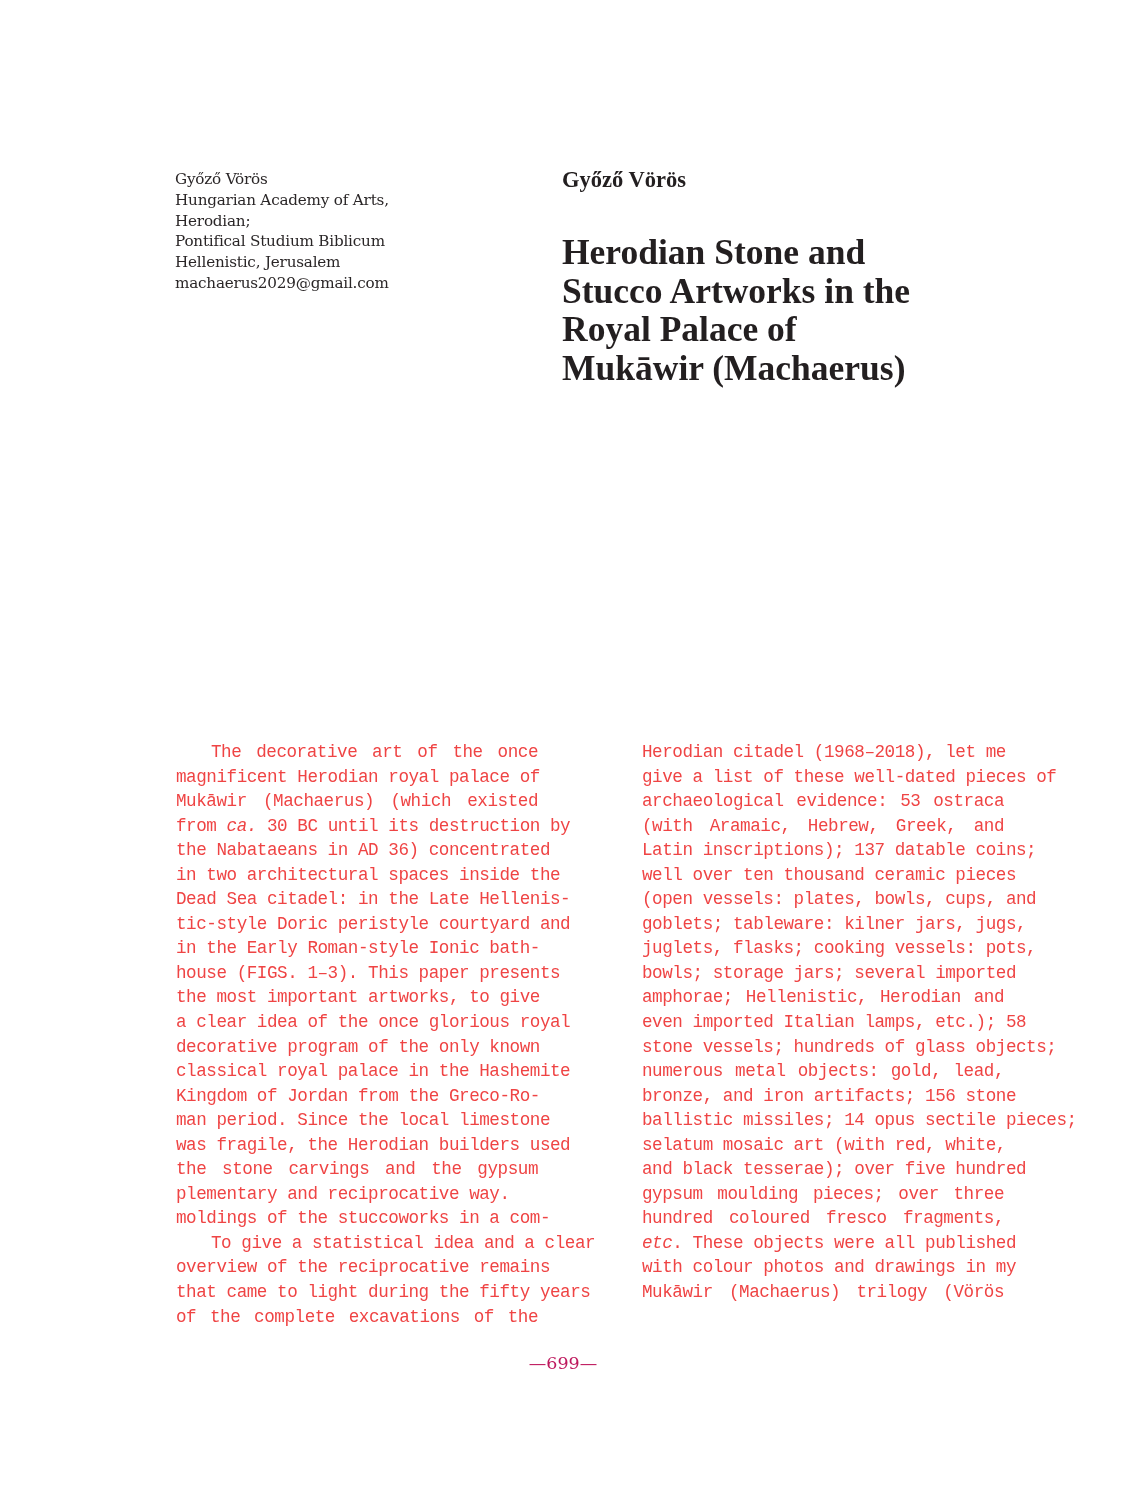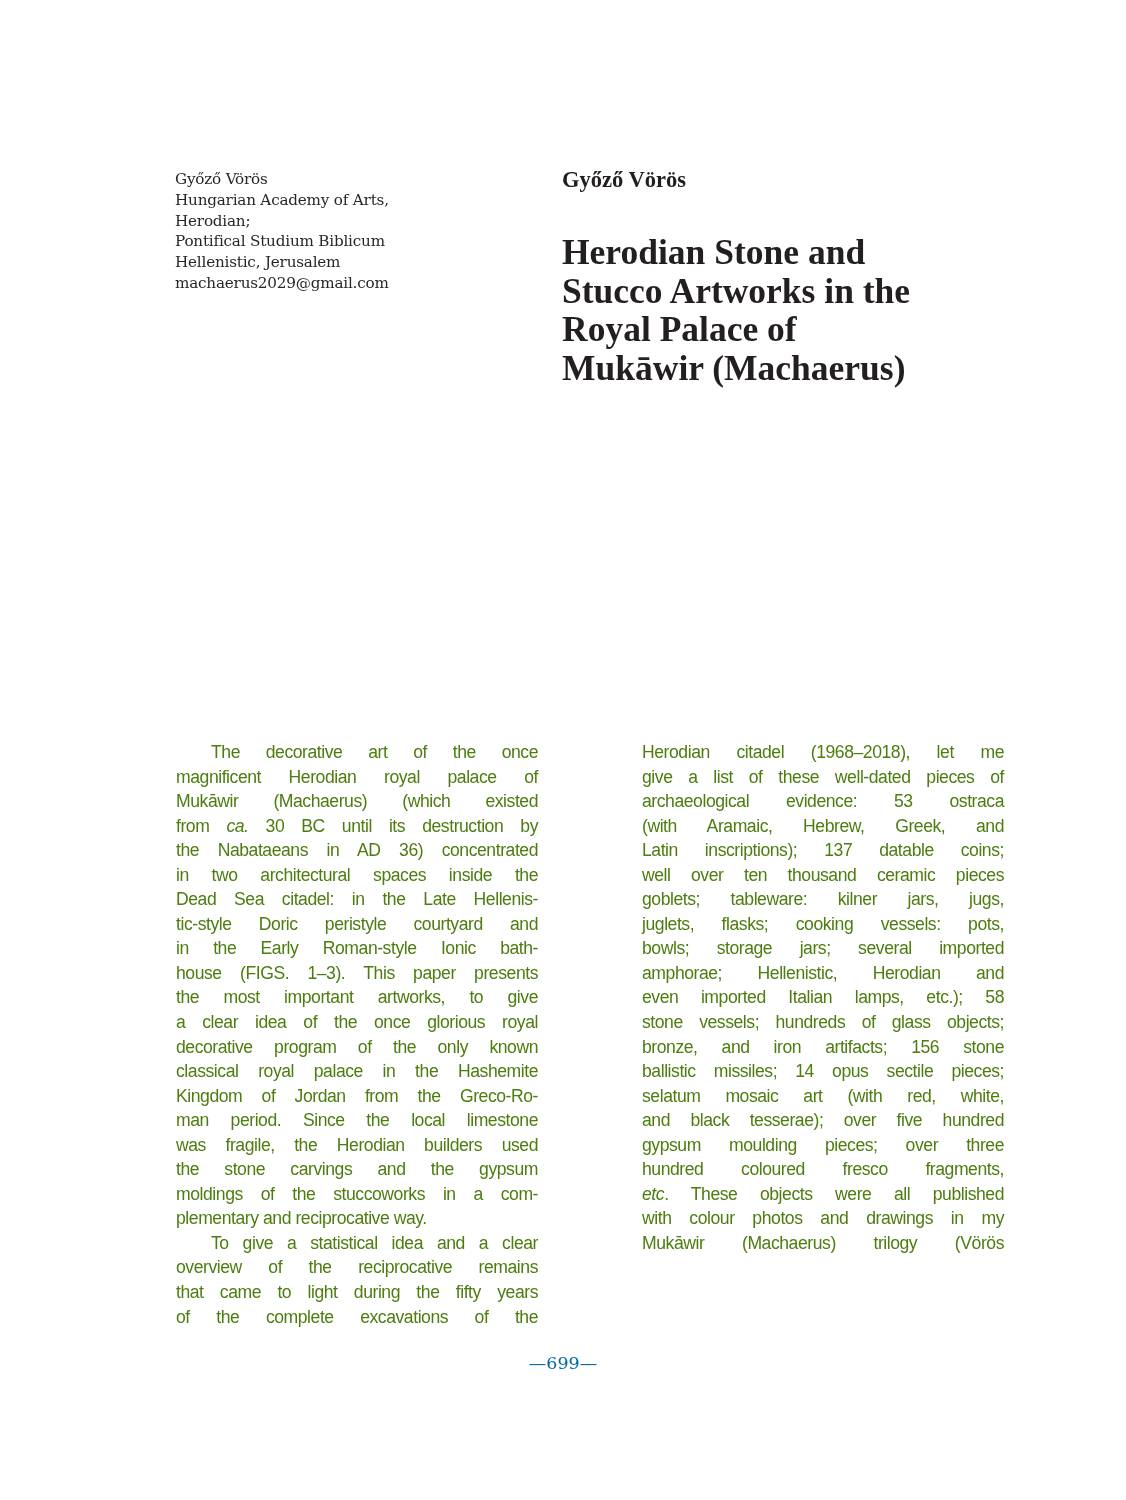--- a/index.html
+++ b/index.html
@@ -13,32 +13,32 @@
     position: absolute; left: 562px; top: 167px;
     font-family: "Liberation Serif", serif; font-weight: bold; font-size: 22.5px; color: #231f20;
   }
   .title {
     position: absolute; left: 562px; top: 233px; width: 420px;
     font-family: "Liberation Serif", serif; font-weight: bold; font-size: 35.5px; line-height: 38.5px; color: #231f20;
   }
   .title div { white-space: nowrap; font-family: Liberation Serif, serif; }
   .col {
     position: absolute; top: 740px; width: 362px;
-    font-family: Liberation Sans, sans-serif; font-size: 17.6px; line-height: 24.55px; color: #4d7c0f;
+    font-family: Liberation Mono, monospace; font-size: 17.6px; line-height: 24.55px; color: #ef4444;
     letter-spacing: -0.45px;
   }
   .col.left { left: 176px; }
   .col.right { left: 594px; margin-left: 48px; }
   .line { display: block; height: 24.55px; white-space: nowrap; text-align: justify; text-align-last: justify; overflow: visible; }
   .line.last { text-align-last: left; }
   .line.indent { padding-left: 35px; }
   .line i { font-style: italic; }
   .pagenum {
     position: absolute; left: 0; width: 1126px; top: 1353px; text-align: center;
-    font-family: "DejaVu Serif", serif; font-size: 17.5px; color: #0369a1;
+    font-family: "DejaVu Serif", serif; font-size: 17.5px; color: #be185d;
   }
 </style>
 </head>
 <body>
 
 <div class="affil">
   <div>Győző Vörös</div>
   <div>Hungarian Academy of Arts,</div>
   <div>Herodian;</div>
   <div>Pontifical Studium Biblicum</div>
@@ -67,40 +67,42 @@
     <span class="line">in the Early Roman-style Ionic bath-</span>
     <span class="line">house (FIGS. 1–3). This paper presents</span>
     <span class="line">the most important artworks, to give</span>
     <span class="line">a clear idea of the once glorious royal</span>
     <span class="line">decorative program of the only known</span>
     <span class="line">classical royal palace in the Hashemite</span>
     <span class="line">Kingdom of Jordan from the Greco-Ro-</span>
     <span class="line">man period. Since the local limestone</span>
     <span class="line">was fragile, the Herodian builders used</span>
     <span class="line">the stone carvings and the gypsum</span>
+    <span class="line last">plementary and reciprocative way.</span>
     <span class="line">moldings of the stuccoworks in a com-</span>
-    <span class="line last">plementary and reciprocative way.</span>
     <span class="line indent">To give a statistical idea and a clear</span>
     <span class="line">overview of the reciprocative remains</span>
     <span class="line">that came to light during the fifty years</span>
     <span class="line">of the complete excavations of the</span>
   </div>
 <div class="col right" id="col-right">
     <span class="line">Herodian citadel (1968–2018), let me</span>
     <span class="line">give a list of these well-dated pieces of</span>
     <span class="line">archaeological evidence: 53 ostraca</span>
     <span class="line">(with Aramaic, Hebrew, Greek, and</span>
     <span class="line">Latin inscriptions); 137 datable coins;</span>
     <span class="line">well over ten thousand ceramic pieces</span>
+    <span class="line">(open vessels: plates, bowls, cups, and</span>
     <span class="line">goblets; tableware: kilner jars, jugs,</span>
     <span class="line">juglets, flasks; cooking vessels: pots,</span>
     <span class="line">bowls; storage jars; several imported</span>
     <span class="line">amphorae; Hellenistic, Herodian and</span>
     <span class="line">even imported Italian lamps, etc.); 58</span>
     <span class="line">stone vessels; hundreds of glass objects;</span>
+    <span class="line">numerous metal objects: gold, lead,</span>
     <span class="line">bronze, and iron artifacts; 156 stone</span>
     <span class="line">ballistic missiles; 14 opus sectile pieces;</span>
     <span class="line">selatum mosaic art (with red, white,</span>
     <span class="line">and black tesserae); over five hundred</span>
     <span class="line">gypsum moulding pieces; over three</span>
     <span class="line">hundred coloured fresco fragments,</span>
     <span class="line"><i>etc</i>. These objects were all published</span>
     <span class="line">with colour photos and drawings in my</span>
     <span class="line">Mukāwir (Machaerus) trilogy (Vörös</span>
   </div>

